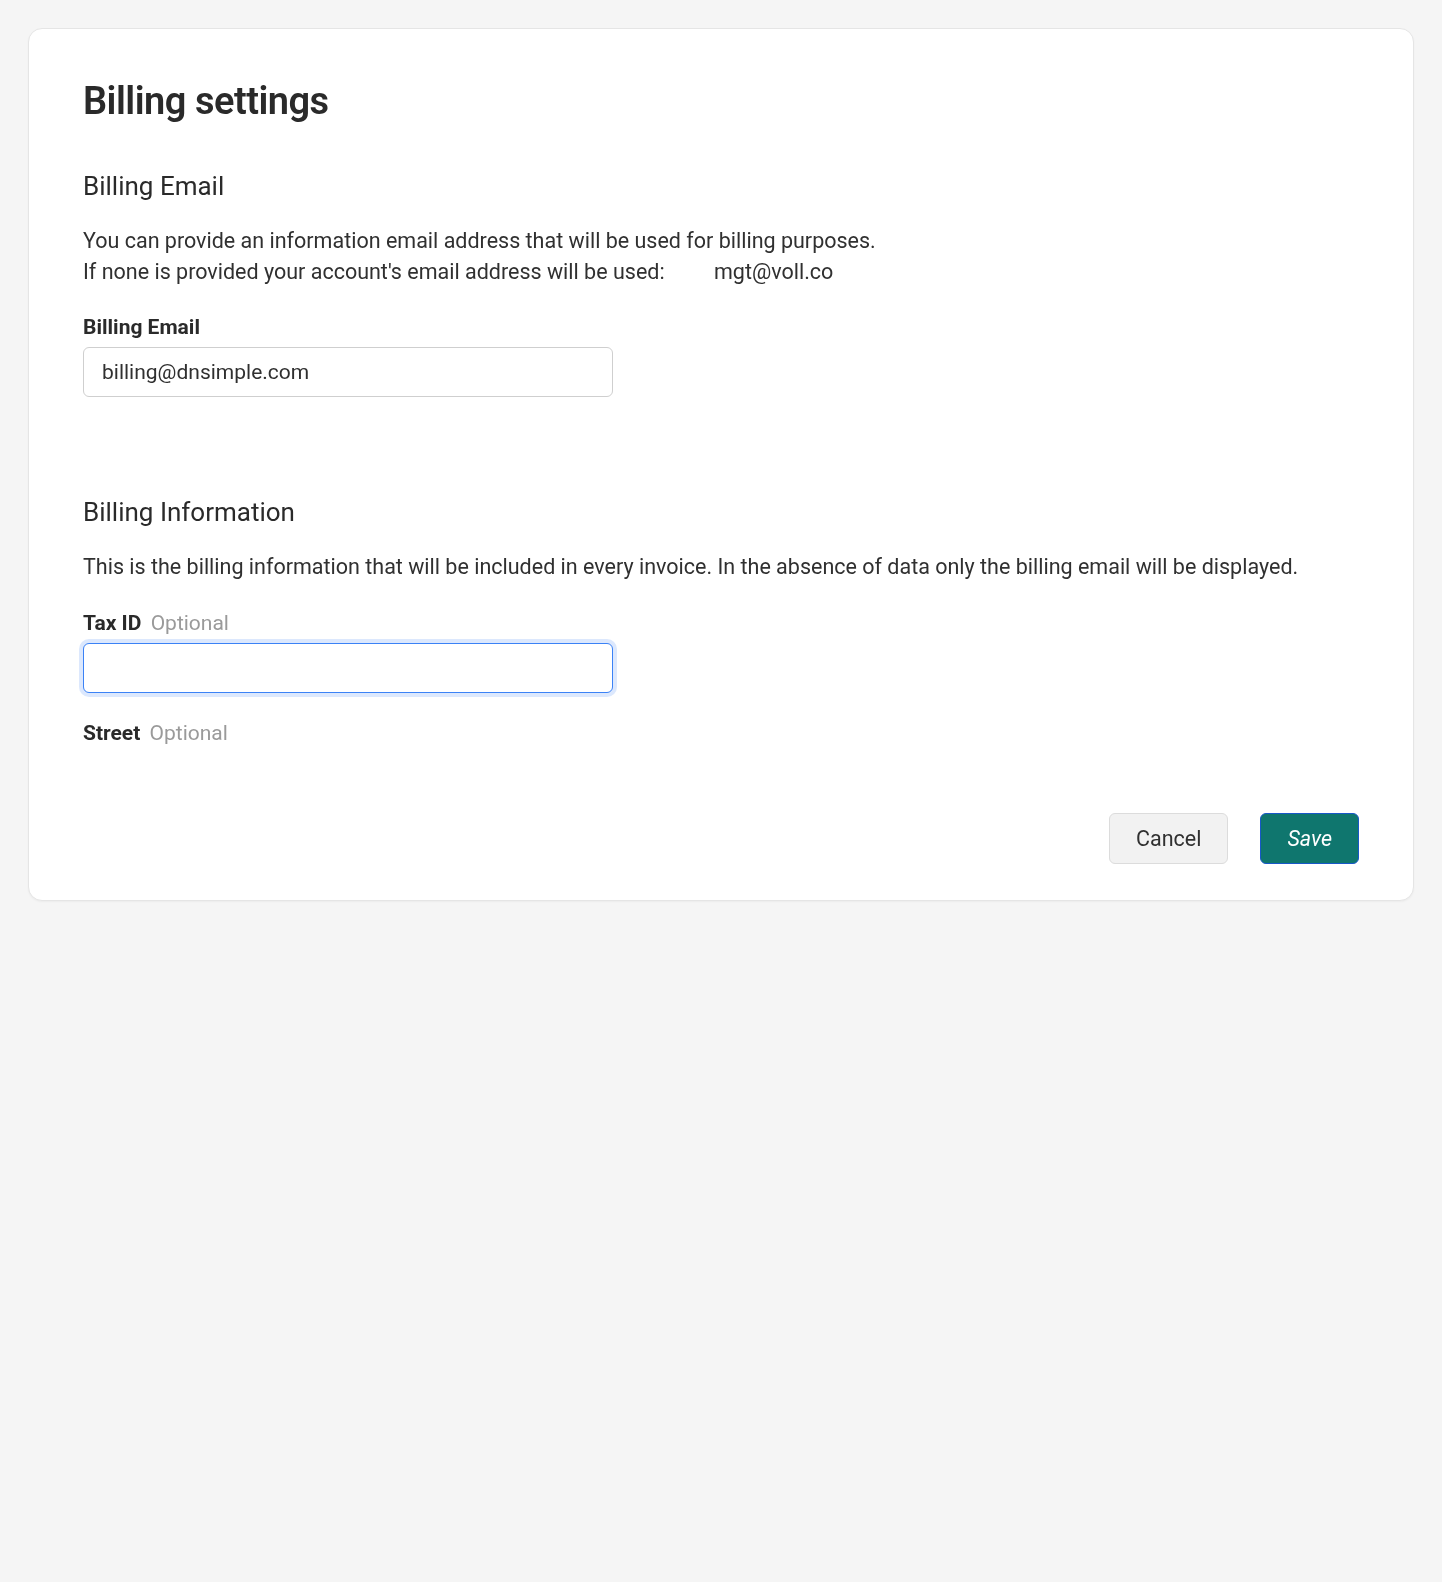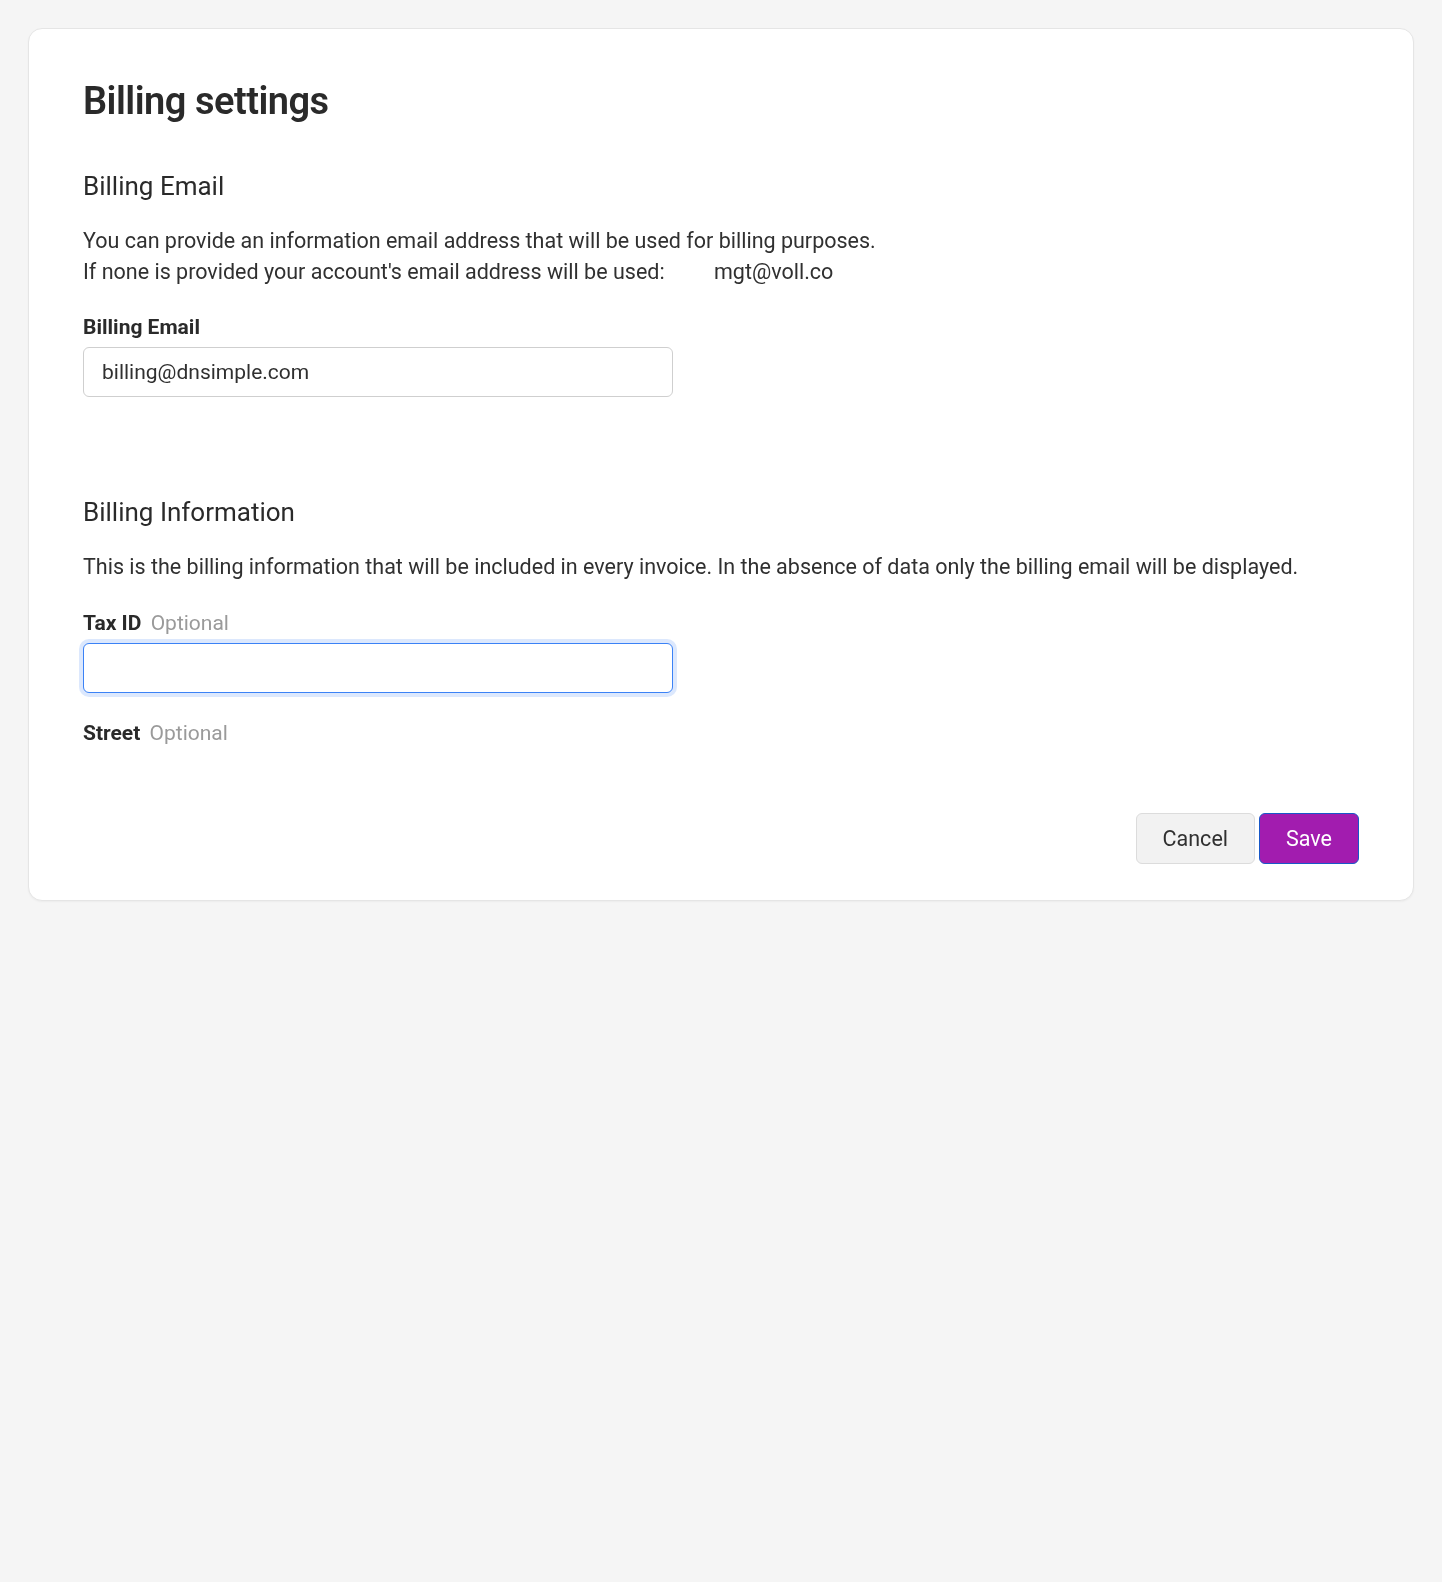--- a/index.html
+++ b/index.html
@@ -67,59 +67,60 @@
       border: 1px solid #cfcfcf;
       border-radius: 6px;
       padding: 12px 18px;
       font-size: 21px;
       font-family: inherit;
       color: #303030;
       background: #ffffff;
       outline: none;
     }
     input.short {
-      width: 590px;
+      width: 530px;
       max-width: 100%;
     }
     textarea.full {
       width: 100%;
       min-height: 182px;
       resize: both;
       line-height: 1.4;
     }
     input.focused {
       border: 1px solid #3b82f6;
       box-shadow: 0 0 0 4px rgba(59,130,246,0.18);
     }
     .section-gap {
       height: 72px;
     }
     .button-row {
       display: flex;
       justify-content: flex-end;
-      gap: 4px;
+      gap: 32px;
       margin-top: 68px;
     }
     button {
       font-family: inherit;
       font-size: 21.5px;
       padding: 12px 26px;
       border-radius: 6px;
       cursor: pointer;
       border: 1px solid transparent;
     }
     button.secondary {
       background: #f2f2f2;
       border: 1px solid #dcdcdc;
       color: #303030;
     }
     button.primary {
-      background: #a21caf;
+      background: #0f766e;
       color: #ffffff;
       border: 1px solid #1858c8;
+      font-style: italic;
     }
   </style>
 </head>
 <body>
 
 <div class="card">
 
   <h1 class="page-title">Billing settings</h1>
 
   <h2 class="section-title">Billing Email</h2>

